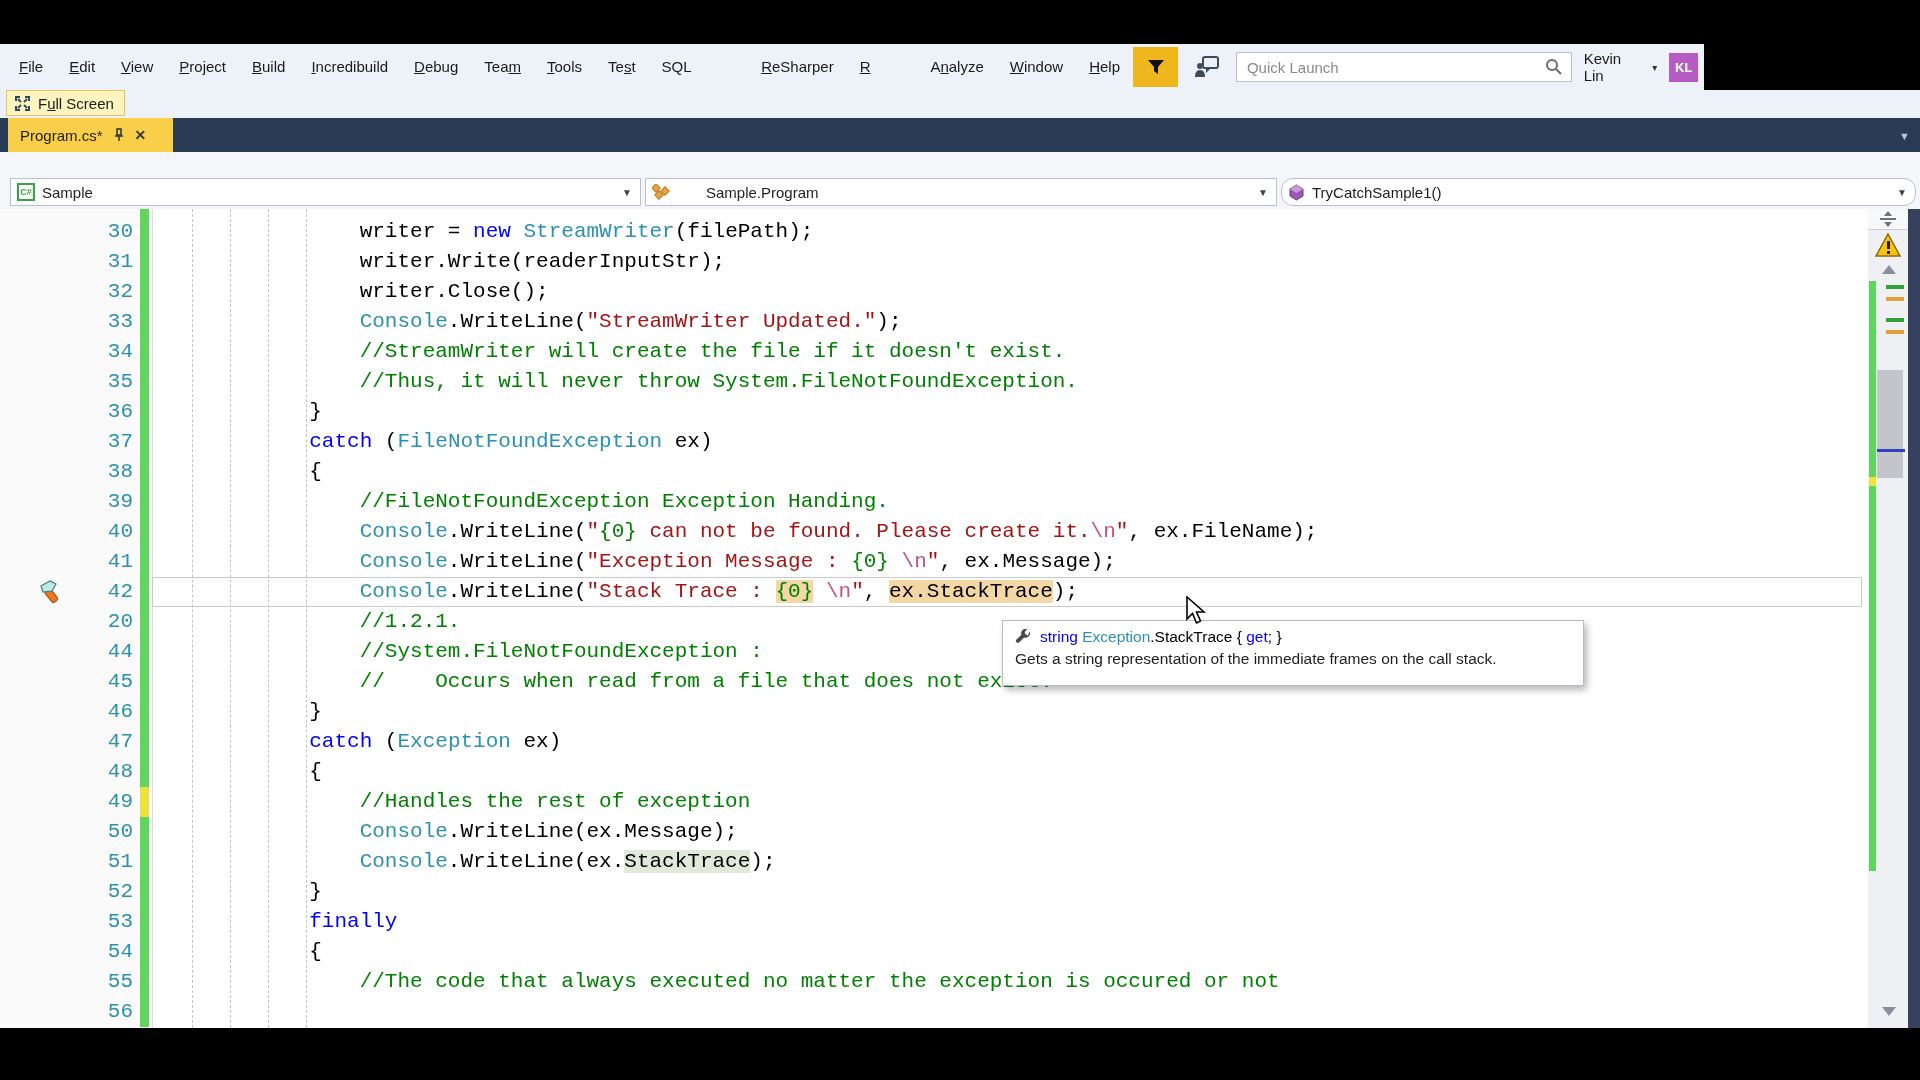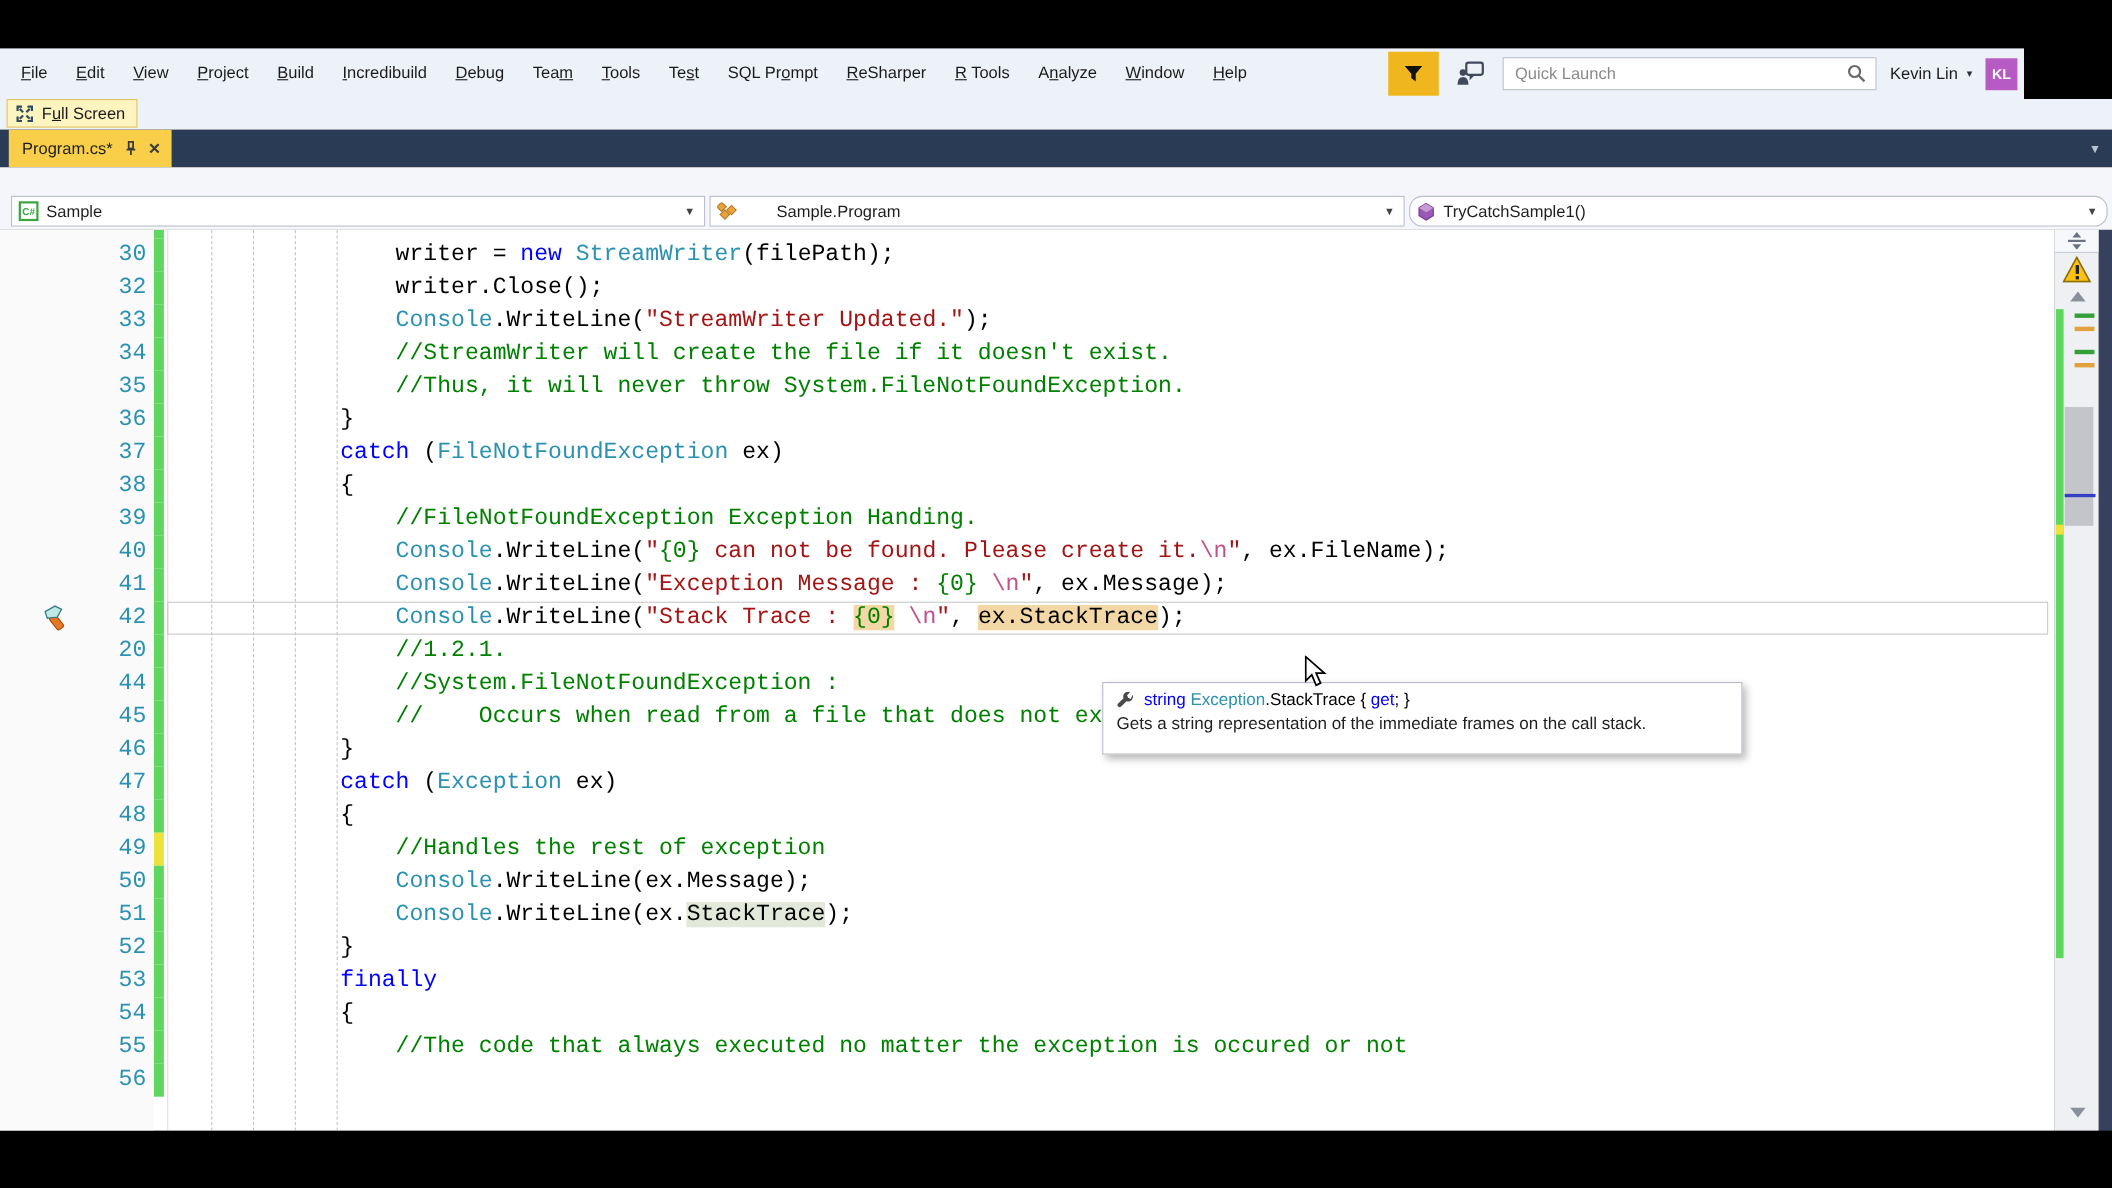--- a/index.html
+++ b/index.html
@@ -4,21 +4,21 @@
 <style>
   html,body{margin:0;padding:0;}
   body{
     width:1920px;height:1080px;position:relative;overflow:hidden;
     background:#000;font-family:"Liberation Sans",sans-serif;
     -webkit-font-smoothing:antialiased;
   }
   
   .titlebar{position:absolute;left:0;top:0;width:1920px;height:44px;background:#000;}
   .menubar{
-    position:absolute;left:0;top:44px;width:1840px;height:46px;background:#EDF1F8;
+    position:absolute;left:0;top:44px;width:1704px;height:46px;background:#EDF1F8;
     display:flex;align-items:center;padding-left:6px;box-sizing:border-box;
   }
   .menu-item{font-size:15px;color:#1B1B1B;padding:0 13px;height:46px;line-height:46px;cursor:default;}
   .menu-item u{text-decoration:underline;}
   .menubar-right{margin-left:auto;display:flex;align-items:center;gap:12px;padding-right:6px;}
   .filter-btn{width:46px;height:40px;background:#EFB71D;display:flex;align-items:center;justify-content:center;}
   .feedback-btn{width:34px;height:34px;display:flex;align-items:center;justify-content:center;}
   .quick-launch{
     width:340px;height:30px;background:#fff;border:1px solid #B9BFCE;box-sizing:border-box;
     display:flex;align-items:center;padding:0 8px;
@@ -35,21 +35,21 @@
   .toolbar{position:absolute;left:0;top:90px;width:1920px;height:28px;background:#EDF1F8;}
   .fullscreen-btn{
     position:absolute;left:6px;top:0px;height:26px;display:flex;align-items:center;gap:7px;
     background:#FDF4BF;border:1px solid #E2C365;box-sizing:border-box;padding:0 10px 0 7px;
     font-size:15px;color:#1B1B1B;
   }
   
   .tabstrip{position:absolute;left:0;top:118px;width:1920px;height:34px;background:#2A3B55;}
   .tab{
     position:absolute;left:8px;top:0;height:34px;background:#F9CF4A;display:flex;align-items:center;
-    padding:0 10px 0 12px;gap:9px;font-size:15px;color:#1E1E1E;
+    padding:0 27px 0 12px;gap:9px;font-size:15px;color:#1E1E1E;
   }
   .tab .close-x{font-size:14px;color:#3A3A3A;font-weight:bold;}
   .tablist-caret{position:absolute;right:10px;top:12px;font-size:11px;color:#B9C3D4;}
   
   .navbar{position:absolute;left:0;top:152px;width:1920px;height:57px;background:#F4F6FA;}
   .navdd{
     position:absolute;top:26px;height:28px;background:#fff;border:1px solid #B9BFCE;box-sizing:border-box;
     display:flex;align-items:center;padding:0 8px 0 6px;font-size:15px;color:#1E1E1E;
   }
   .navdd .dd-label{margin-left:7px;flex:1;white-space:nowrap;overflow:hidden;}
@@ -221,20 +221,21 @@
 <div class="editor">
   <div class="gutter-bg"></div>
   <div class="code-divider"></div>
   <div class="guide" style="left:192px"></div>
   <div class="guide" style="left:230px"></div>
   <div class="guide" style="left:268px"></div>
   <div class="guide" style="left:306px"></div>
   <div id="code-root">
       <div class="row"><span class="gut-num">29</span><span class="gut-bar bar-green"></span><span class="code-line"><span class="c-com">                //...</span></span></div>
       <div class="row"><span class="gut-num">30</span><span class="gut-bar bar-green"></span><span class="code-line"><span class="c-txt">                writer = </span><span class="c-kw">new</span><span class="c-txt"> </span><span class="c-type">StreamWriter</span><span class="c-txt">(filePath);</span></span></div>
+      <div class="row"><span class="gut-num">31</span><span class="gut-bar bar-green"></span><span class="code-line"><span class="c-txt">                writer.Write(readerInputStr);</span></span></div>
       <div class="row"><span class="gut-num">32</span><span class="gut-bar bar-green"></span><span class="code-line"><span class="c-txt">                writer.Close();</span></span></div>
       <div class="row"><span class="gut-num">33</span><span class="gut-bar bar-green"></span><span class="code-line"><span class="c-txt">                </span><span class="c-type">Console</span><span class="c-txt">.WriteLine(</span><span class="c-str">"StreamWriter Updated."</span><span class="c-txt">);</span></span></div>
       <div class="row"><span class="gut-num">34</span><span class="gut-bar bar-green"></span><span class="code-line"><span class="c-txt">                </span><span class="c-com">//StreamWriter will create the file if it doesn't exist.</span></span></div>
       <div class="row"><span class="gut-num">35</span><span class="gut-bar bar-green"></span><span class="code-line"><span class="c-txt">                </span><span class="c-com">//Thus, it will never throw System.FileNotFoundException.</span></span></div>
       <div class="row"><span class="gut-num">36</span><span class="gut-bar bar-green"></span><span class="code-line"><span class="c-txt">            }</span></span></div>
       <div class="row"><span class="gut-num">37</span><span class="gut-bar bar-green"></span><span class="code-line"><span class="c-txt">            </span><span class="c-kw">catch</span><span class="c-txt"> (</span><span class="c-type">FileNotFoundException</span><span class="c-txt"> ex)</span></span></div>
       <div class="row"><span class="gut-num">38</span><span class="gut-bar bar-green"></span><span class="code-line"><span class="c-txt">            {</span></span></div>
       <div class="row"><span class="gut-num">39</span><span class="gut-bar bar-green"></span><span class="code-line"><span class="c-txt">                </span><span class="c-com">//FileNotFoundException Exception Handing.</span></span></div>
       <div class="row"><span class="gut-num">40</span><span class="gut-bar bar-green"></span><span class="code-line"><span class="c-txt">                </span><span class="c-type">Console</span><span class="c-txt">.WriteLine(</span><span class="c-str">"</span><span class="c-fmt">{0}</span><span class="c-str"> can not be found. Please create it.</span><span class="c-esc">\n</span><span class="c-str">"</span><span class="c-txt">, ex.FileName);</span></span></div>
       <div class="row"><span class="gut-num">41</span><span class="gut-bar bar-green"></span><span class="code-line"><span class="c-txt">                </span><span class="c-type">Console</span><span class="c-txt">.WriteLine(</span><span class="c-str">"Exception Message : </span><span class="c-fmt">{0}</span><span class="c-str"> </span><span class="c-esc">\n</span><span class="c-str">"</span><span class="c-txt">, ex.Message);</span></span></div>

